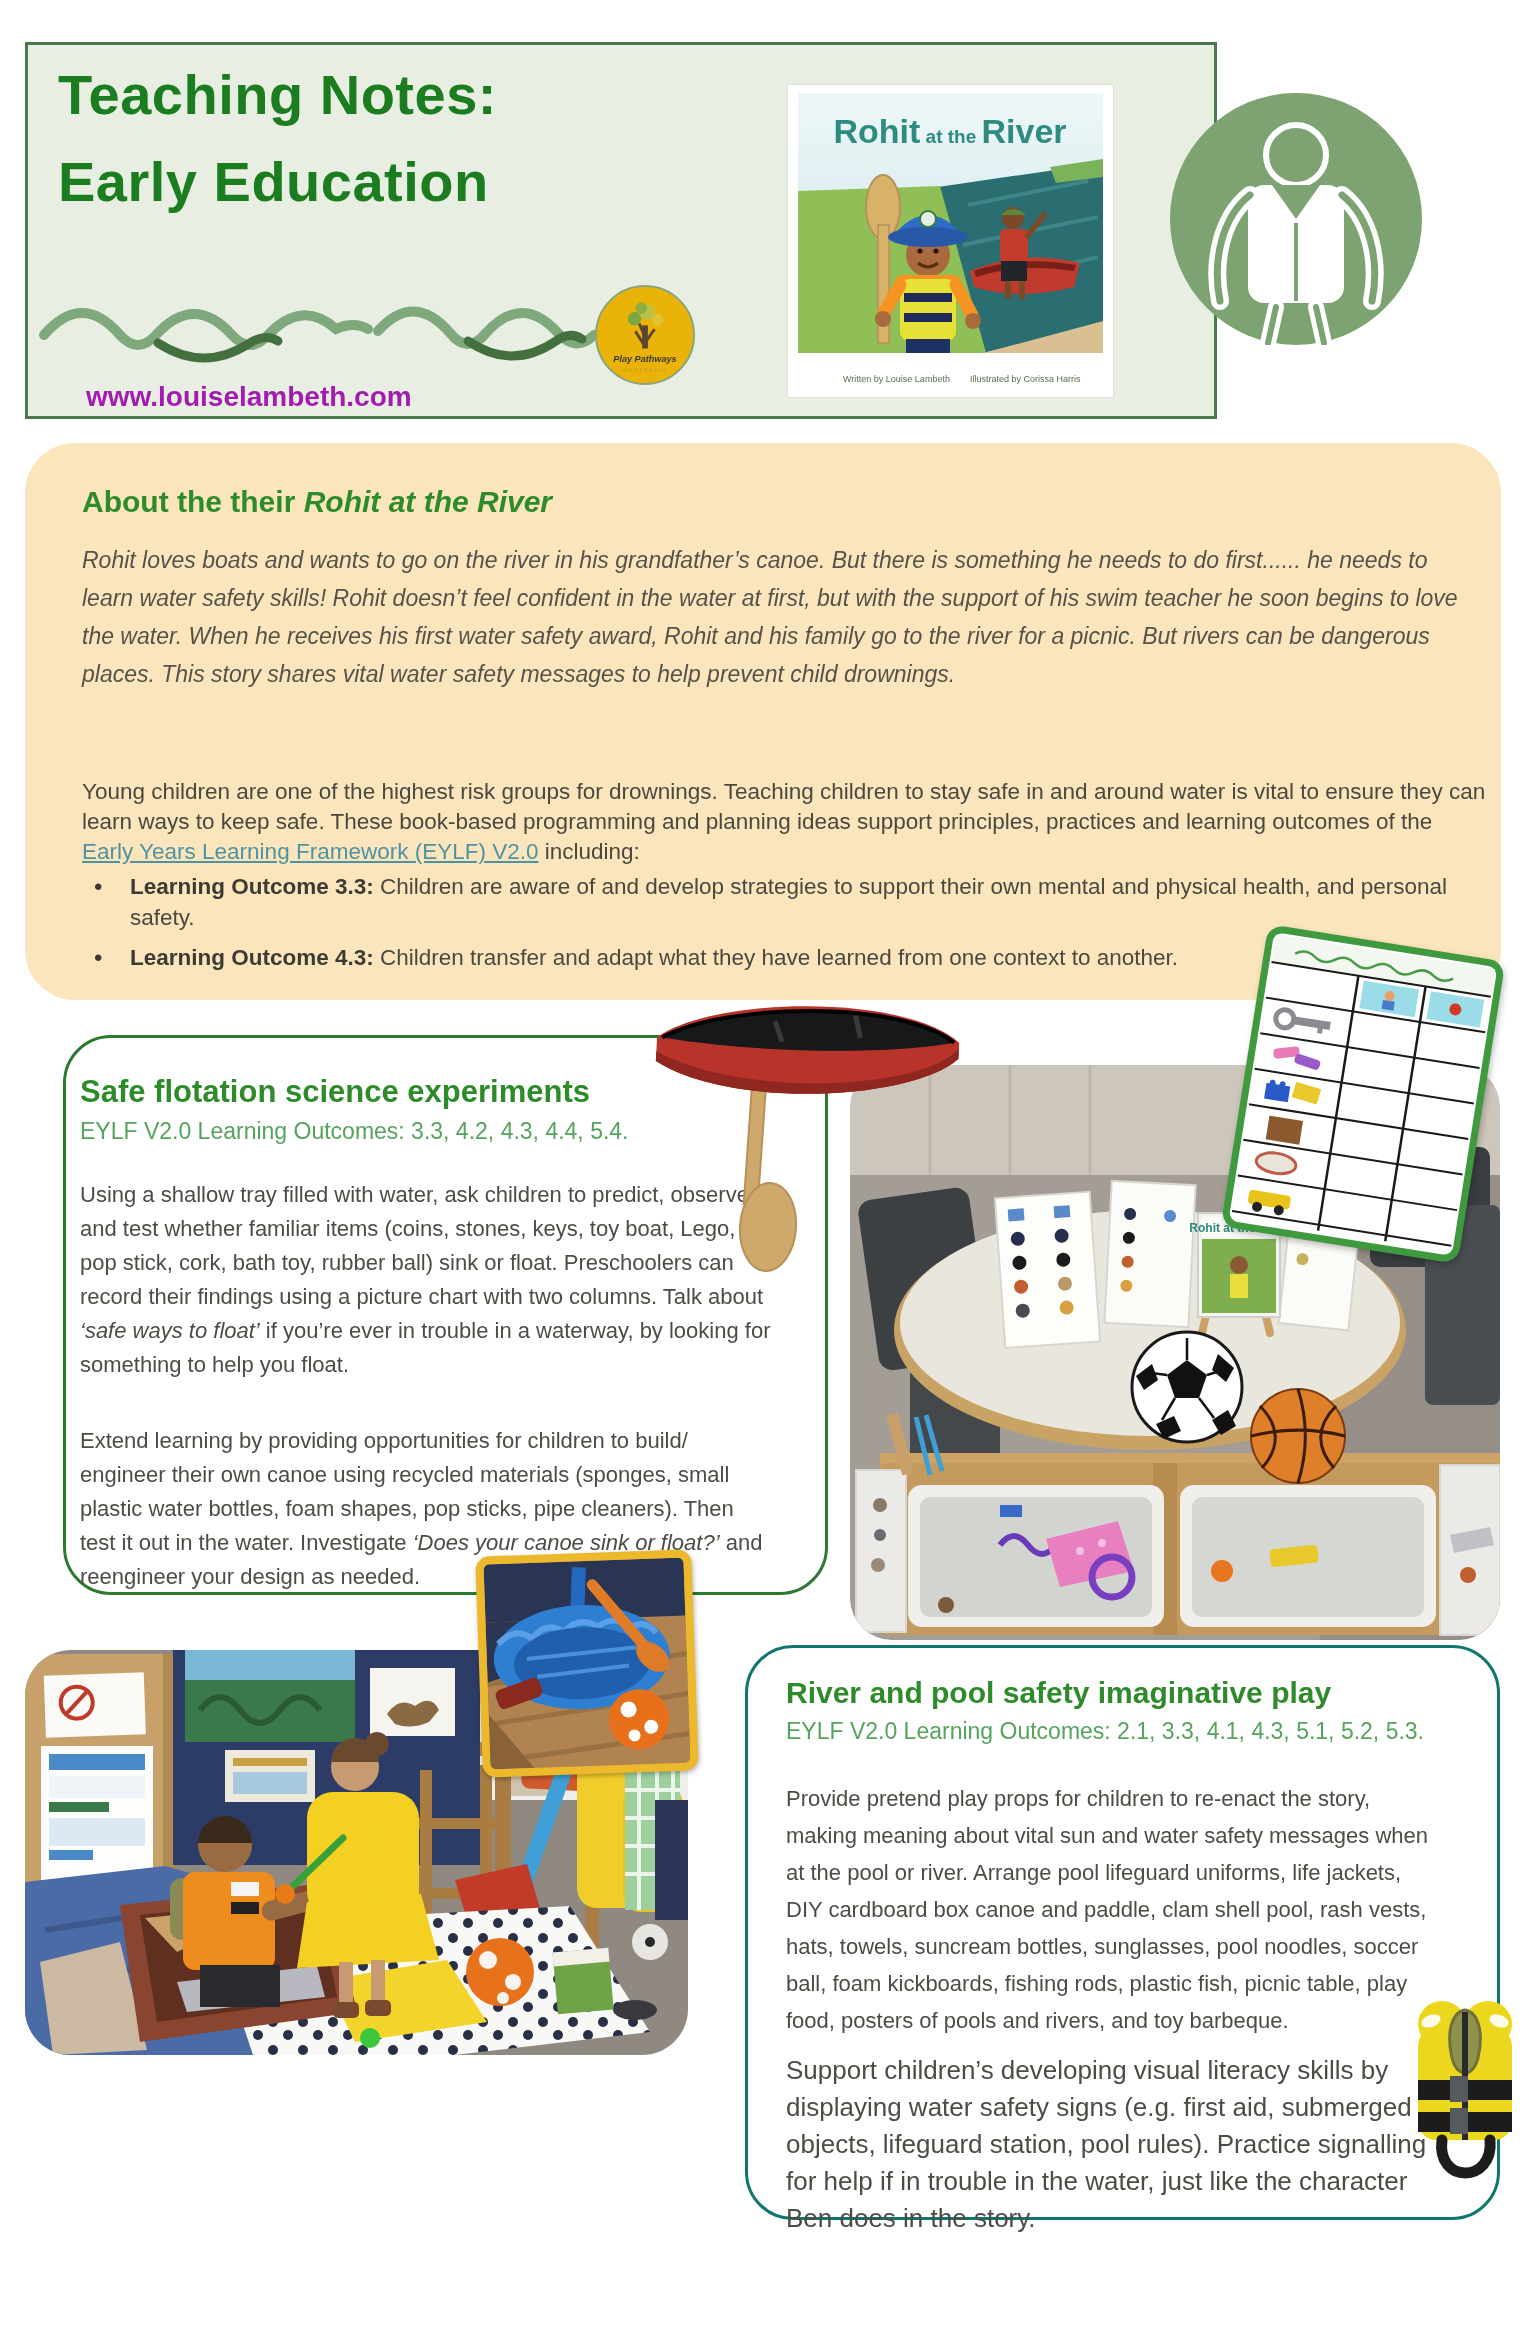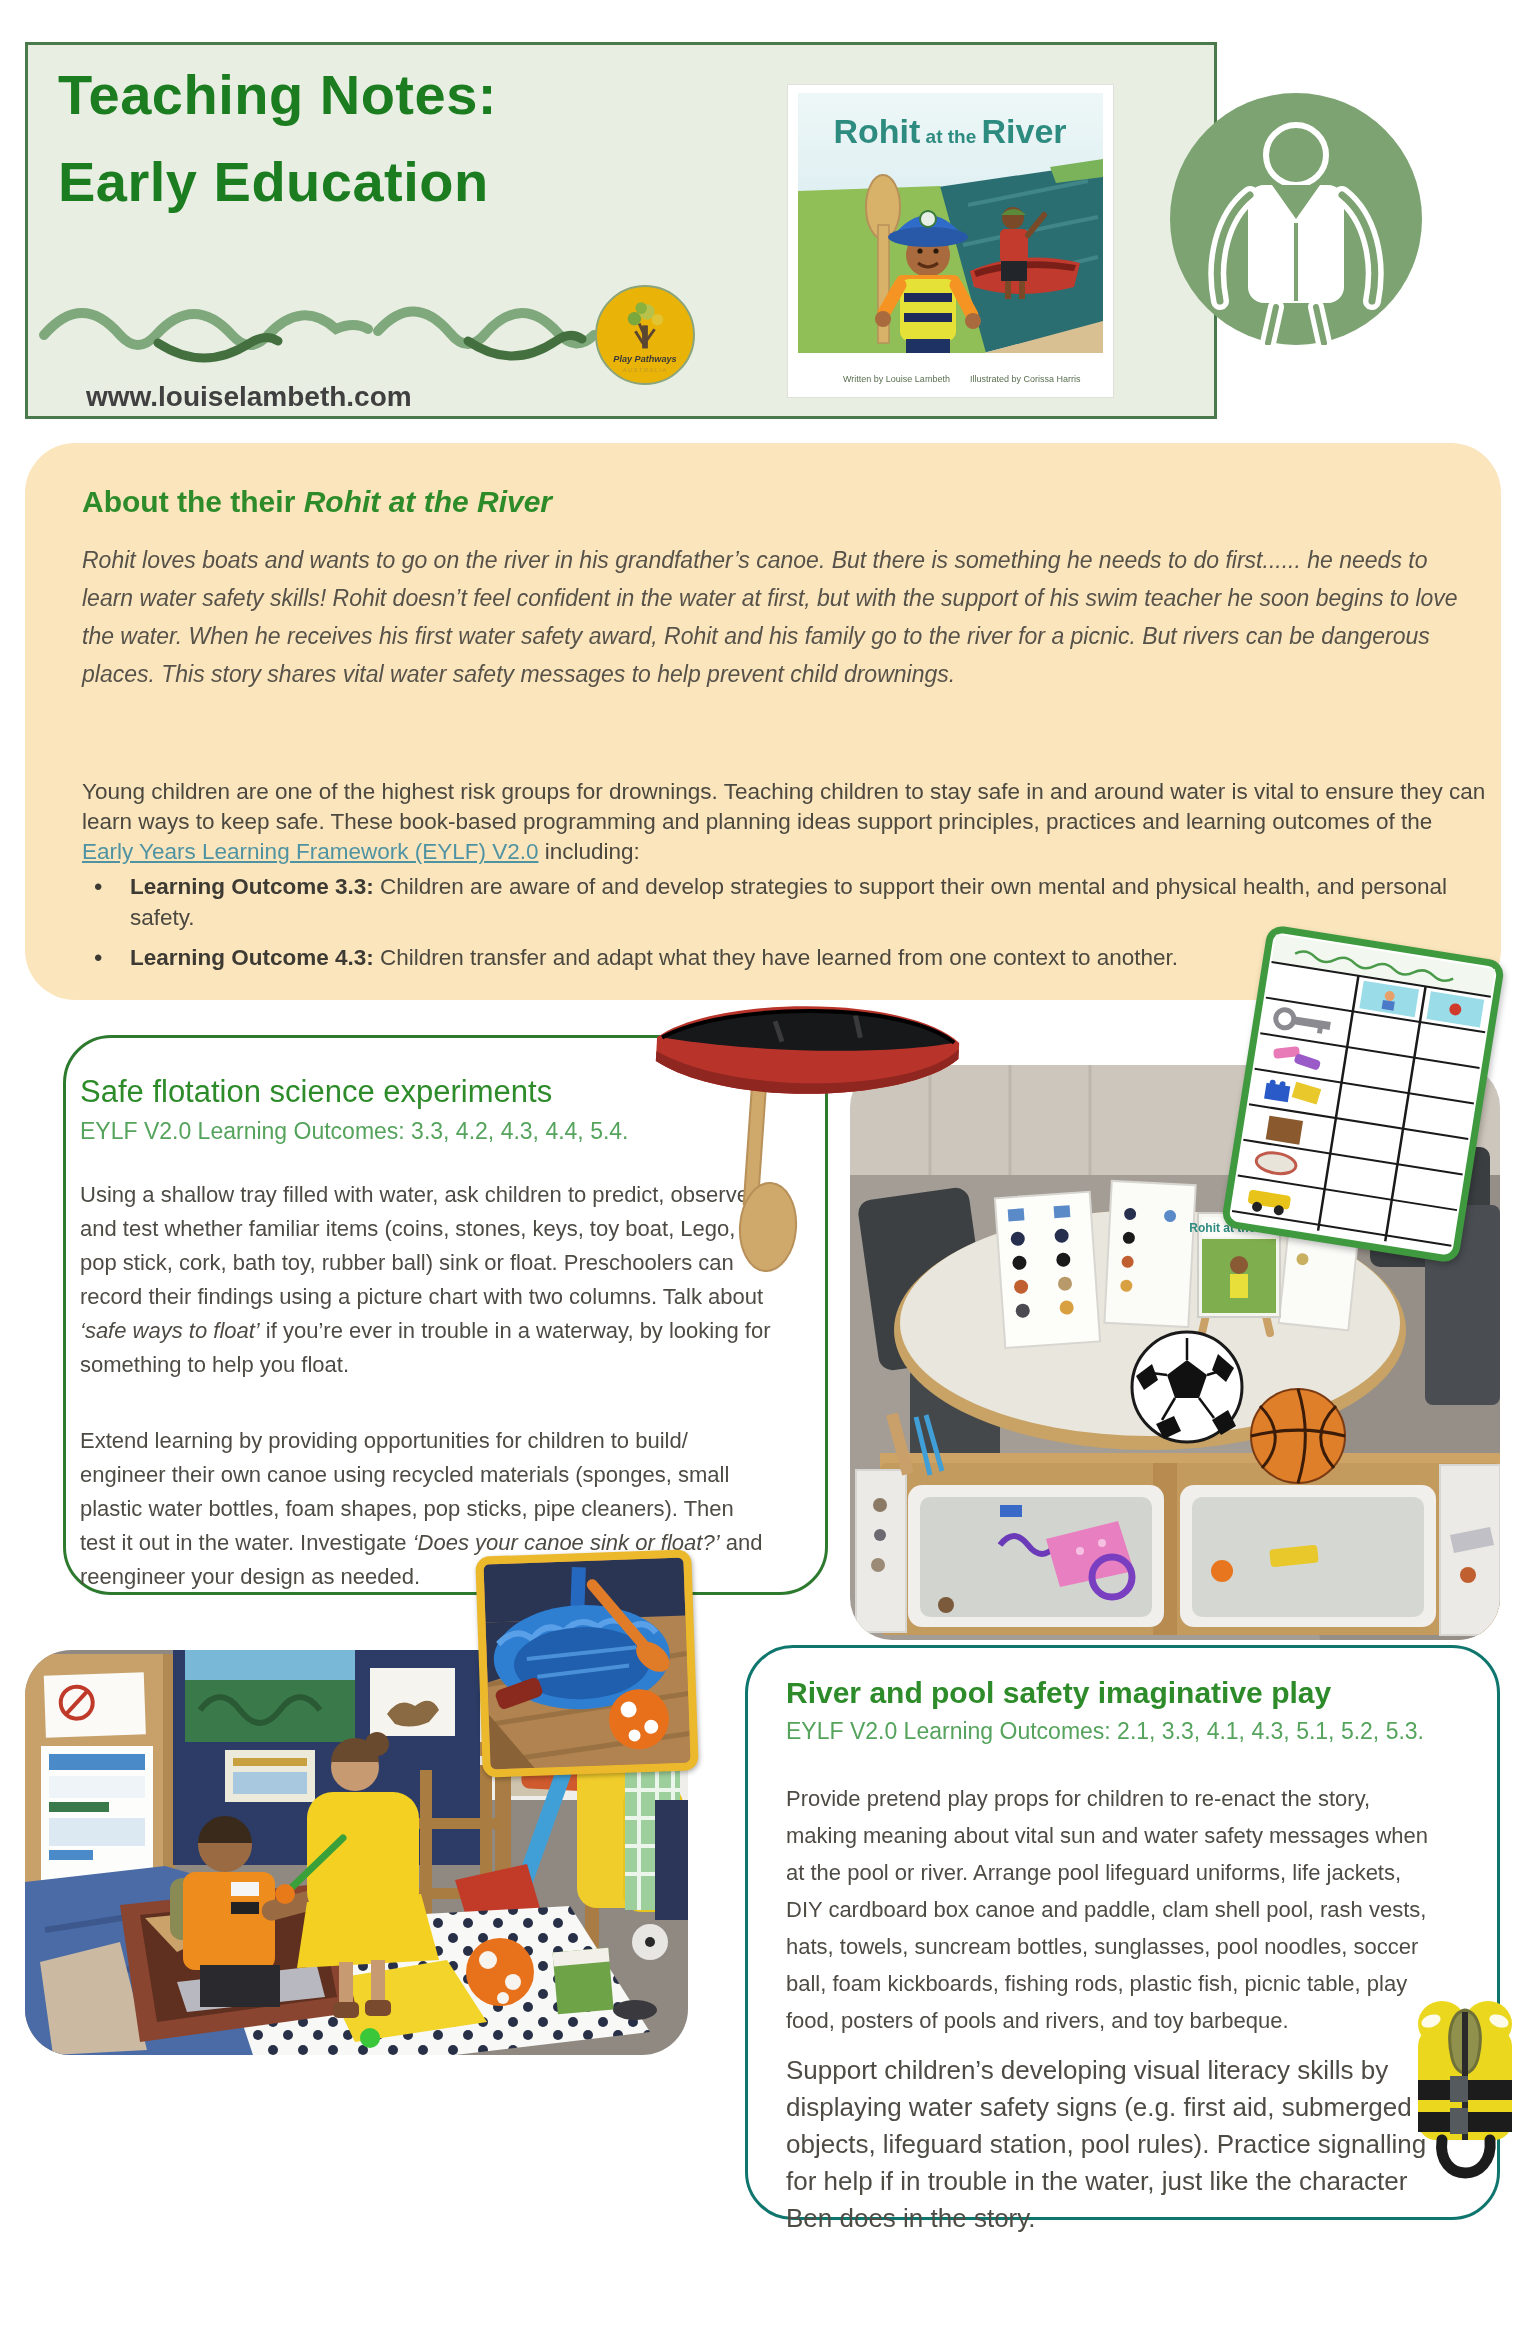--- a/index.html
+++ b/index.html
@@ -5,21 +5,21 @@
   html,body{margin:0;padding:0;background:#fff;}
   .page{position:relative;width:1524px;height:2339px;background:#ffffff;overflow:hidden;
         font-family:"Liberation Sans", sans-serif;color:#4d4a42;}
 
   
   .header-box{position:absolute;left:25px;top:42px;width:1192px;height:377px;
               background:#e9eee3;border:3px solid #4a7a4b;box-sizing:border-box;}
   .page-title{position:absolute;left:30px;top:6px;font-size:56px;line-height:87px;
               font-weight:bold;color:#1b7d1f;letter-spacing:0.5px;}
   .waves{position:absolute;left:10px;top:238px;}
-  .website{position:absolute;left:58px;top:336px;font-size:28px;font-weight:bold;color:#404040;}
+  .website{position:absolute;left:58px;top:336px;font-size:28px;font-weight:bold;color:#a21caf;}
   .logo{position:absolute;left:567px;top:240px;width:100px;height:100px;border-radius:50%;
         background:#eab308;border:2px solid #8aa57c;box-sizing:border-box;font-style:italic;}
   .book-cover{position:absolute;left:760px;top:40px;width:325px;height:312px;background:#ffffff;
               box-shadow:0 0 0 1px #e0e0da;}
   .life-badge{position:absolute;left:1142px;top:48px;width:252px;height:252px;border-radius:50%;
               background:#7ca371;}
 
   
   .about-box{position:absolute;left:25px;top:443px;width:1476px;height:557px;
              background:#fbe5bc;border-radius:50px;}
@@ -31,21 +31,21 @@
   .curr-body{position:absolute;left:57px;top:334px;width:1404px;font-size:22.5px;line-height:30px;color:#4b4840;}
   .curr-body a{color:#4f93a3;text-decoration:underline;}
   .curr-bullets{position:absolute;left:57px;top:428px;width:1404px;margin:0;padding:0;list-style:none;}
   .curr-bullets li{position:relative;padding-left:48px;margin-bottom:9px;font-size:22.5px;line-height:31px;color:#4b4840;}
   .curr-bullets li::before{content:"•";position:absolute;left:12px;top:0;font-size:24px;color:#3c3a33;}
   .curr-bullets b{color:#3c3a33;}
 
   
   .flot-card{position:absolute;left:63px;top:1035px;width:765px;height:560px;background:#fff;
              border:3px solid #2d7a2f;border-radius:48px;box-sizing:border-box;z-index:1;}
-  .flot-heading{position:absolute;left:14px;top:36px;font-size:31px;font-weight:normal;color:#2e8b2a;}
+  .flot-heading{position:absolute;left:14px;top:36px;font-size:31px;font-weight:bold;color:#2e8b2a;}
   .flot-eylf{position:absolute;left:14px;top:80px;font-size:23px;color:#55a35c;}
   .flot-p1{position:absolute;left:14px;top:140px;width:694px;font-size:22px;line-height:34px;color:#4e4b44;}
   .flot-p2{position:absolute;left:14px;top:386px;width:694px;font-size:22px;line-height:34px;color:#4e4b44;}
   .em{font-style:italic;}
   .flot-photo{position:absolute;left:850px;top:1065px;width:650px;height:575px;border-radius:42px;
               overflow:hidden;z-index:1;}
   .canoe-clip{position:absolute;left:652px;top:983px;width:312px;height:292px;z-index:3;}
   .sink-chart{position:absolute;left:1243px;top:941px;width:240px;height:306px;background:#fff;
               border:7px solid #3f9a3f;border-radius:16px;transform:rotate(9deg);z-index:3;box-sizing:border-box;
               box-shadow:2px 3px 6px rgba(0,0,0,.25);}

